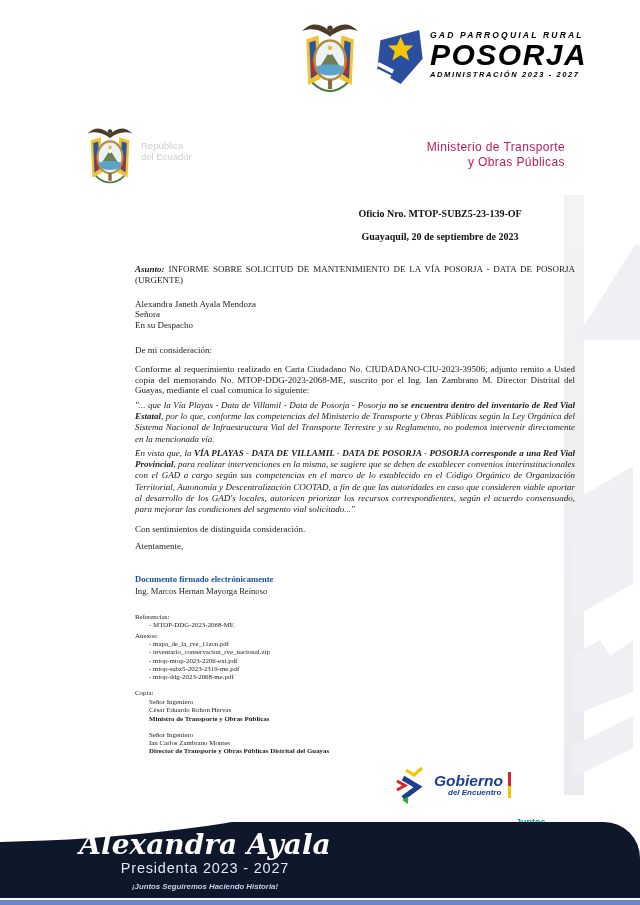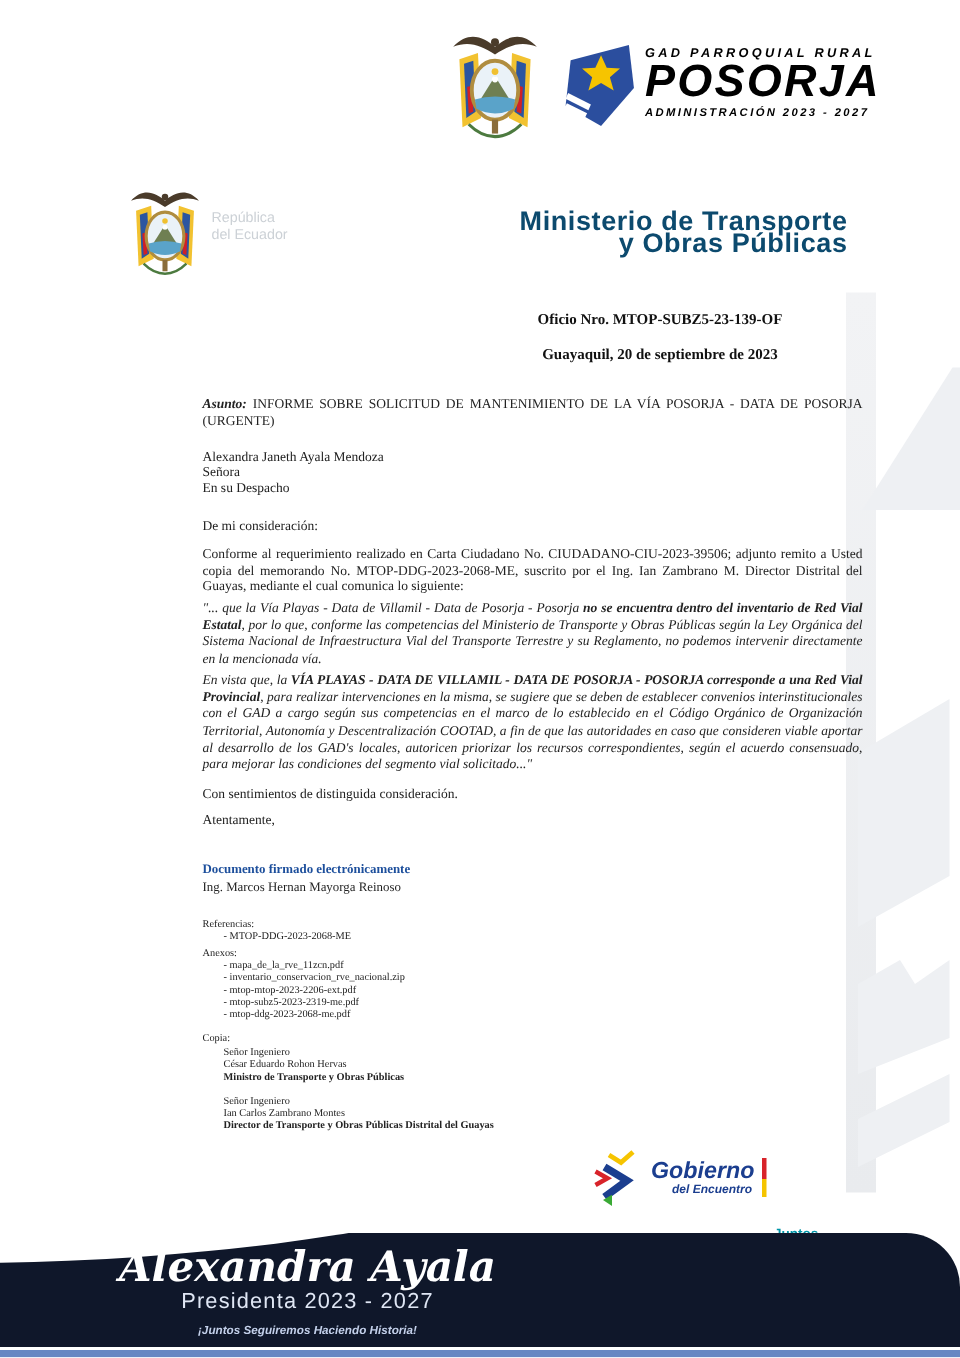--- a/index.html
+++ b/index.html
@@ -12,21 +12,21 @@
   }
   .abs{position:absolute;}
   
   .pos-logo-text{color:#000000;}
   .pos-line1{font-size:8.5px;font-weight:bold;letter-spacing:2.2px;font-style:italic;}
   .pos-name{font-size:30px;font-weight:800;letter-spacing:1.5px;line-height:30px;font-style:italic;}
   .pos-line2{font-size:7.5px;font-weight:bold;font-style:italic;letter-spacing:1.6px;}
   
   .letter-serif{font-family:"Liberation Serif", serif;color:#1f1f1f;}
   .republic-txt{color:#ccd1d6;font-size:9.5px;line-height:10.5px;}
-  .ministry{color:#0c4a6e;font-weight:bold;font-size:18px;line-height:15px;text-align:right;letter-spacing:.4px;}
+  .ministry{color:#be185d;font-weight:normal;font-size:12px;line-height:15px;text-align:right;letter-spacing:.4px;}
   .oficio-block{font-family:"Liberation Serif", serif;font-weight:bold;font-size:10px;color:#111;text-align:center;}
   .body-par{font-family:"Liberation Serif", serif;font-size:9px;line-height:10.6px;text-align:justify;color:#222;}
   .quote{font-style:italic;line-height:11.2px;}
   .small-meta{font-family:"Liberation Serif", serif;font-size:6.9px;line-height:8.2px;color:#222;}
   .esign{color:#1d4f9c;font-weight:bold;font-size:8.6px;font-family:"Liberation Serif", serif;}
   
   .gob-name{color:#1b3e8f;font-weight:800;font-size:15.5px;line-height:15px;font-style:italic;}
   .gob-sub{color:#1b3e8f;font-weight:bold;font-size:8px;font-style:italic;}
   .gob-tag{color:#0095a8;font-size:9px;line-height:10.5px;font-weight:bold;}
   

